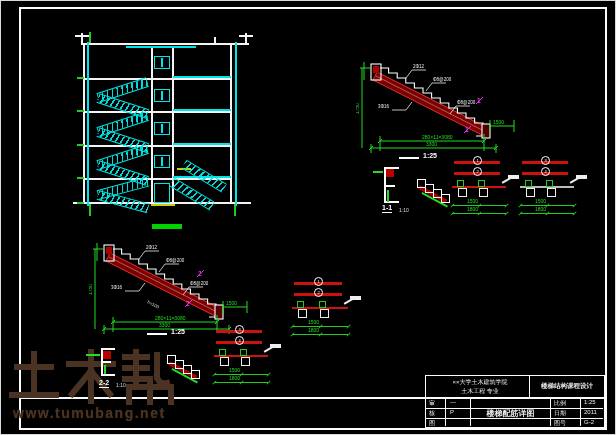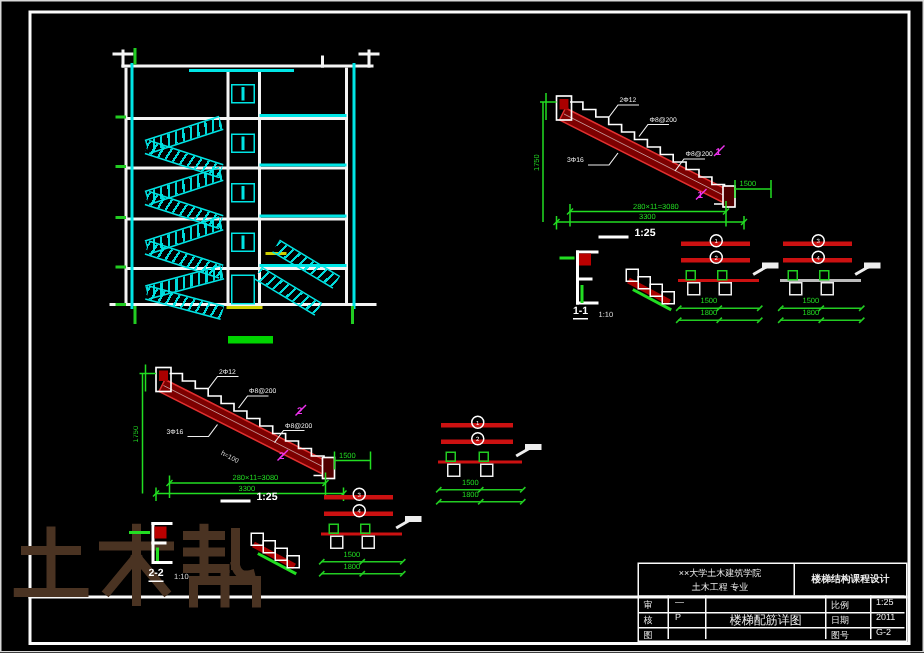--- a/index.html
+++ b/index.html
@@ -332,21 +332,21 @@
     <div class="tb-line" style="left:0;top:32px;width:177px;height:1px;"></div>
     <div class="tb-line" style="left:0;top:42px;width:177px;height:1px;"></div>
     <div class="tb-line" style="left:103px;top:0;width:1px;height:21px;"></div>
     <div class="tb-line" style="left:19px;top:21px;width:1px;height:29px;"></div>
     <div class="tb-line" style="left:44px;top:21px;width:1px;height:29px;"></div>
     <div class="tb-line" style="left:124px;top:21px;width:1px;height:29px;"></div>
     <div class="tb-line" style="left:154px;top:21px;width:1px;height:29px;"></div>
     <div class="tb-txt" style="left:6px;top:2px;width:96px;font-size:6px;text-align:center;">××大学土木建筑学院</div>
     <div class="tb-txt" style="left:6px;top:11px;width:96px;font-size:6px;text-align:center;">土木工程 专业</div>
     <div class="tb-txt" style="left:106px;top:6px;width:70px;font-size:6.5px;font-weight:bold;text-align:center;">楼梯结构课程设计</div>
-    <div class="tb-txt" style="left:46px;top:32px;width:77px;font-size:8px;font-weight:normal;text-align:center;">楼梯配筋详图</div>
+    <div class="tb-txt" style="left:46px;top:32px;width:77px;font-size:8px;font-weight:bold;text-align:center;">楼梯配筋详图</div>
     <div class="tb-txt" style="left:3px;top:23px;font-size:6px;">审</div>
     <div class="tb-txt" style="left:24px;top:23px;font-size:6px;">—</div>
     <div class="tb-txt" style="left:3px;top:33px;font-size:6px;">核</div>
     <div class="tb-txt" style="left:24px;top:33px;font-size:6px;">P</div>
     <div class="tb-txt" style="left:3px;top:43px;font-size:6px;">图</div>
     <div class="tb-txt" style="left:24px;top:43px;font-size:6px;"></div>
     <div class="tb-txt" style="left:128px;top:23px;font-size:6px;">比例</div>
     <div class="tb-txt" style="left:158px;top:23px;font-size:6px;">1:25</div>
     <div class="tb-txt" style="left:128px;top:33px;font-size:6px;">日期</div>
     <div class="tb-txt" style="left:158px;top:33px;font-size:6px;">2011</div>
@@ -359,14 +359,15 @@
     <svg width="170" height="56" viewBox="0 0 170 56">
       <g stroke="#4a3322" stroke-width="6" fill="none" stroke-linecap="square">
         <path d="M8,18 H42 M25,5 V46 M3,46 H47"></path>
         <path d="M60,15 H104 M82,3 V52 M82,22 L63,45 M82,22 L101,45"></path>
         <path d="M116,8 H138 M116,19 H138 M116,30 H141 M127,3 V32"></path>
         <path d="M148,6 V28 M148,28 Q150,36 158,34"></path>
         <path d="M120,38 H162 M120,38 V54 M162,38 V54 M141,34 V56"></path>
       </g>
     </svg>
   </div>
+  <div class="txt wm wm-url" style="left:12px;top:404px;">www.tumubang.net</div>
 
 </div>
 
 </body></html>

